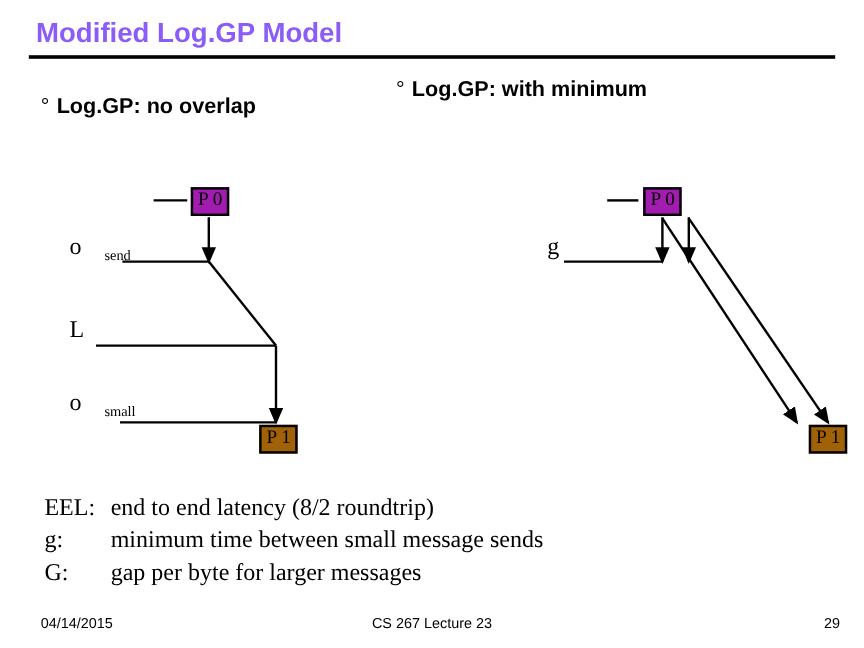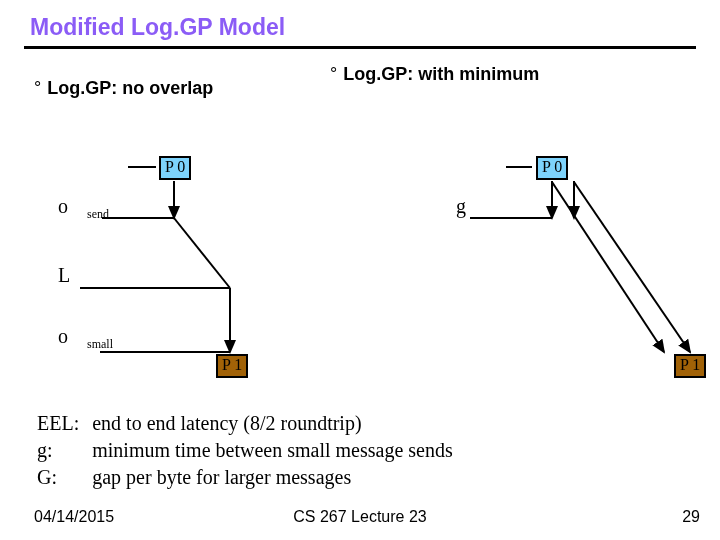--- a/index.html
+++ b/index.html
@@ -46,21 +46,21 @@
   .box {
     position: absolute;
     border: 2px solid #000;
     padding: 0 4px;
     font-size: 16px;
     font-family: "Times New Roman", Times, serif;
     line-height: 18px;
     height: 20px;
     box-sizing: content-box;
   }
-  .box.red { background: #7dd3fc; }
+  .box.red { background: #a21caf; }
   .box.green { background: #a16207; }
   .label {
     position: absolute;
     font-family: "Times New Roman", Times, serif;
     font-size: 20px;
   }
   .label sub {
     font-size: 12px;
     margin-left: 19px;
   }
@@ -71,21 +71,21 @@
     font-family: "Times New Roman", Times, serif;
     font-size: 20px;
   }
   .def-block table td {
     vertical-align: top;
     padding-right: 10px;
   }
   .footer {
     position: absolute;
     bottom: 14px;
-    font-size: 16px;
+    font-size: 12px;
     font-family: Arial, Helvetica, sans-serif;
   }
   svg.overlay {
     position: absolute;
     left: 0;
     top: 0;
     width: 720px;
     height: 540px;
   }
 </style>

